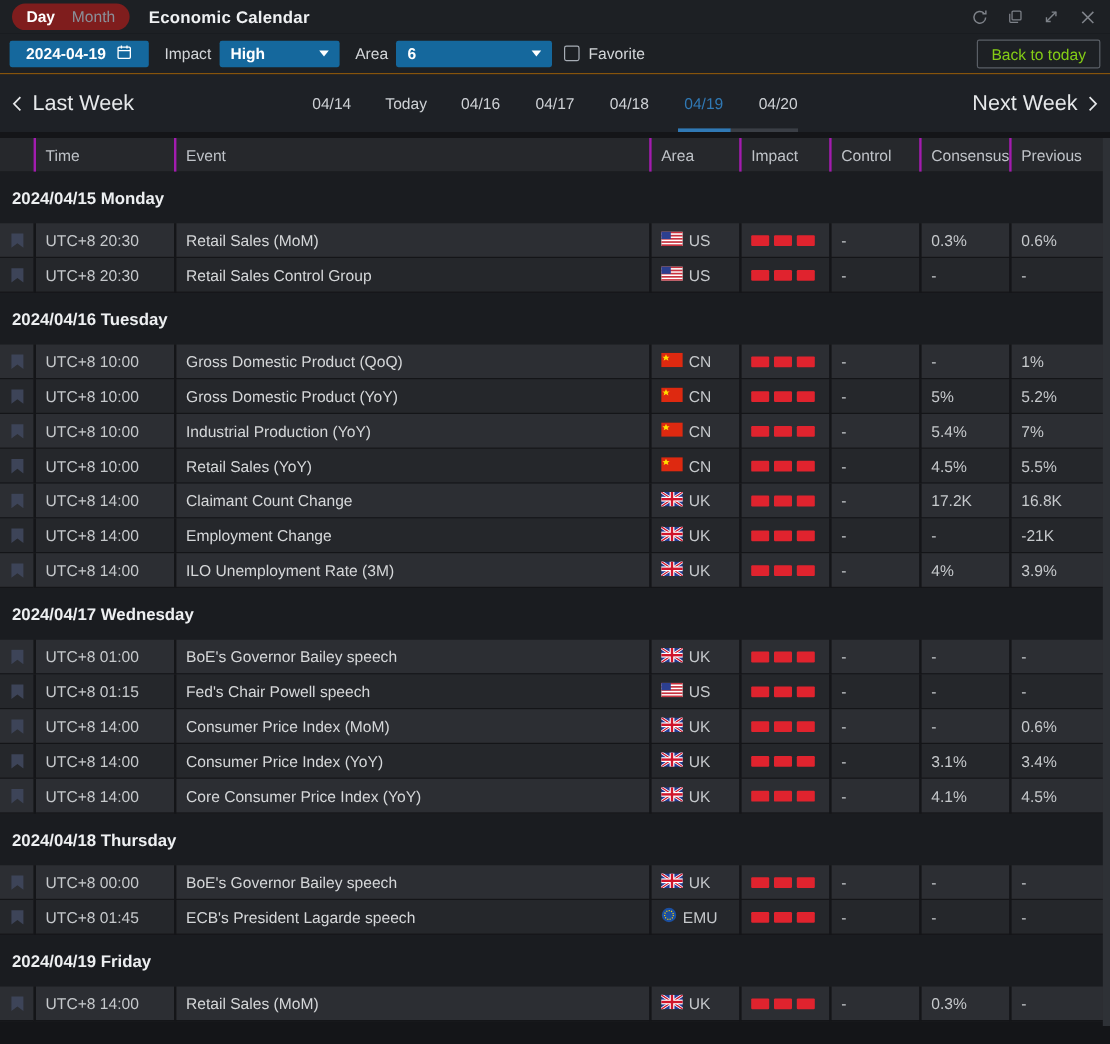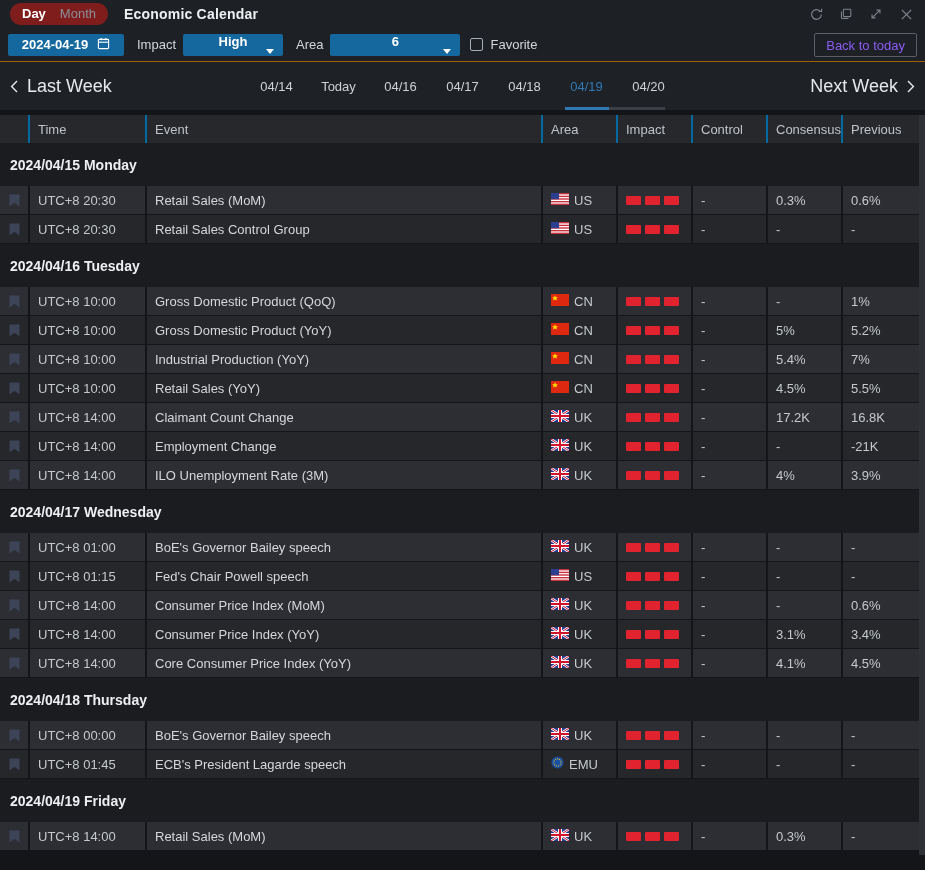--- a/index.html
+++ b/index.html
@@ -18,43 +18,43 @@
   .pill .opt.active{color:#ffffff;font-weight:700;}
   .app-title{margin-left:16px;font-size:14px;font-weight:700;color:#eef0f2;letter-spacing:.2px;}
   .win-icons{margin-left:auto;display:flex;gap:12px;align-items:center;color:#7e8289;}
   .wbtn{width:18px;height:18px;display:flex;align-items:center;justify-content:center;cursor:pointer;}
   .wbtn svg{display:block;}
 
   
   .filterbar{height:34px;display:flex;align-items:center;padding:0 8px;background:#1d2024;position:relative;border-bottom:1px solid #a16207;}
   .date-input{width:116px;height:22px;background:var(--accent);border-radius:2px;display:flex;align-items:center;justify-content:center;gap:9px;color:#fff;font-size:13px;font-weight:700;cursor:pointer;}
   .flabel{margin-left:13px;margin-right:7px;font-size:13px;color:#d3d6d9;}
-  .select{height:22px;background:var(--accent);border-radius:2px;display:flex;align-items:center;padding:0 9px;color:#fff;font-size:13px;font-weight:700;cursor:pointer;flex-direction:column;}
+  .select{height:22px;background:var(--accent);border-radius:2px;display:flex;align-items:center;padding:0 9px;color:#fff;font-size:13px;font-weight:700;cursor:pointer;}
   .select.impact{width:100px;}
   .select.area{width:130px;}
   .caret{margin-left:auto;width:0;height:0;border-left:4.5px solid transparent;border-right:4.5px solid transparent;border-top:5.5px solid #ffffff;}
   .checkbox-wrap{display:flex;align-items:center;gap:7px;margin-left:10px;font-size:13px;color:#d3d6d9;cursor:pointer;}
   .checkbox{width:13px;height:13px;border:1px solid #a7adb5;border-radius:2px;background:transparent;}
-  .back-btn{position:absolute;right:8px;top:5px;height:24px;padding:0 11px;background:transparent;border:1px solid #5a5f66;border-radius:2px;color:#8b5cf6;font-size:13px;font-family:inherit;cursor:pointer;}
+  .back-btn{position:absolute;right:8px;top:5px;height:24px;padding:0 11px;background:transparent;border:1px solid #5a5f66;border-radius:2px;color:#84cc16;font-size:13px;font-family:inherit;cursor:pointer;}
 
   
   .weeknav{height:48px;background:#1e2126;display:flex;align-items:center;padding:0 10px;position:relative;}
   .wk-btn{display:flex;align-items:center;gap:9px;font-size:18px;color:#e6e8ea;cursor:pointer;}
   .wk-btn.right{margin-left:auto;}
   .wk-btn svg{display:block;}
   .day-tabs{position:absolute;left:50%;transform:translateX(-50%);top:0;height:48px;display:flex;}
   .day-tab{width:62px;height:48px;display:flex;align-items:center;justify-content:center;font-size:13px;color:#ced1d5;position:relative;cursor:pointer;}
   .day-tab.selected{color:var(--tab-blue);}
   .day-tab.selected::after{content:"";position:absolute;bottom:0;left:9px;right:9px;height:3px;background:var(--tab-blue);}
   .day-tab.ghost::after{content:"";position:absolute;bottom:0;left:-9px;width:56px;height:3px;background:#3a3e45;}
 
   
   .grid{display:grid;grid-template-columns:28px 117px 396px 75px 75px 75px 75px 84px;}
   .thead{height:28px;background:#26282c;margin-top:5px;}
-  .th{display:flex;align-items:center;padding-left:8px;font-size:13px;color:#bfc3c8;border-left:2px solid #0369a1;}
+  .th{display:flex;align-items:center;padding-left:8px;font-size:13px;color:#bfc3c8;border-left:2px solid #a21caf;}
   .th:first-child{border-left:none;}
   .day-header{height:43px;display:flex;align-items:center;padding-left:10px;font-size:14px;font-weight:700;color:#edeff1;background:#1a1c20;}
   .trow{height:29px;cursor:pointer;}
   .trow .td{display:flex;align-items:center;padding-left:8px;font-size:13px;color:#c6c9cc;background:var(--rbg);border-left:2px solid #141518;border-bottom:1px solid #141518;overflow:hidden;white-space:nowrap;}
   .trow .td:first-child{border-left:none;justify-content:center;padding-left:0;}
   .trow{--rbg:var(--row-light);}
   .trow.alt{--rbg:var(--row-dark);}
   .td.event{color:#d5d7d9;}
   .area-cell{gap:5px;}
   .impact-bars{display:flex;gap:4px;}

